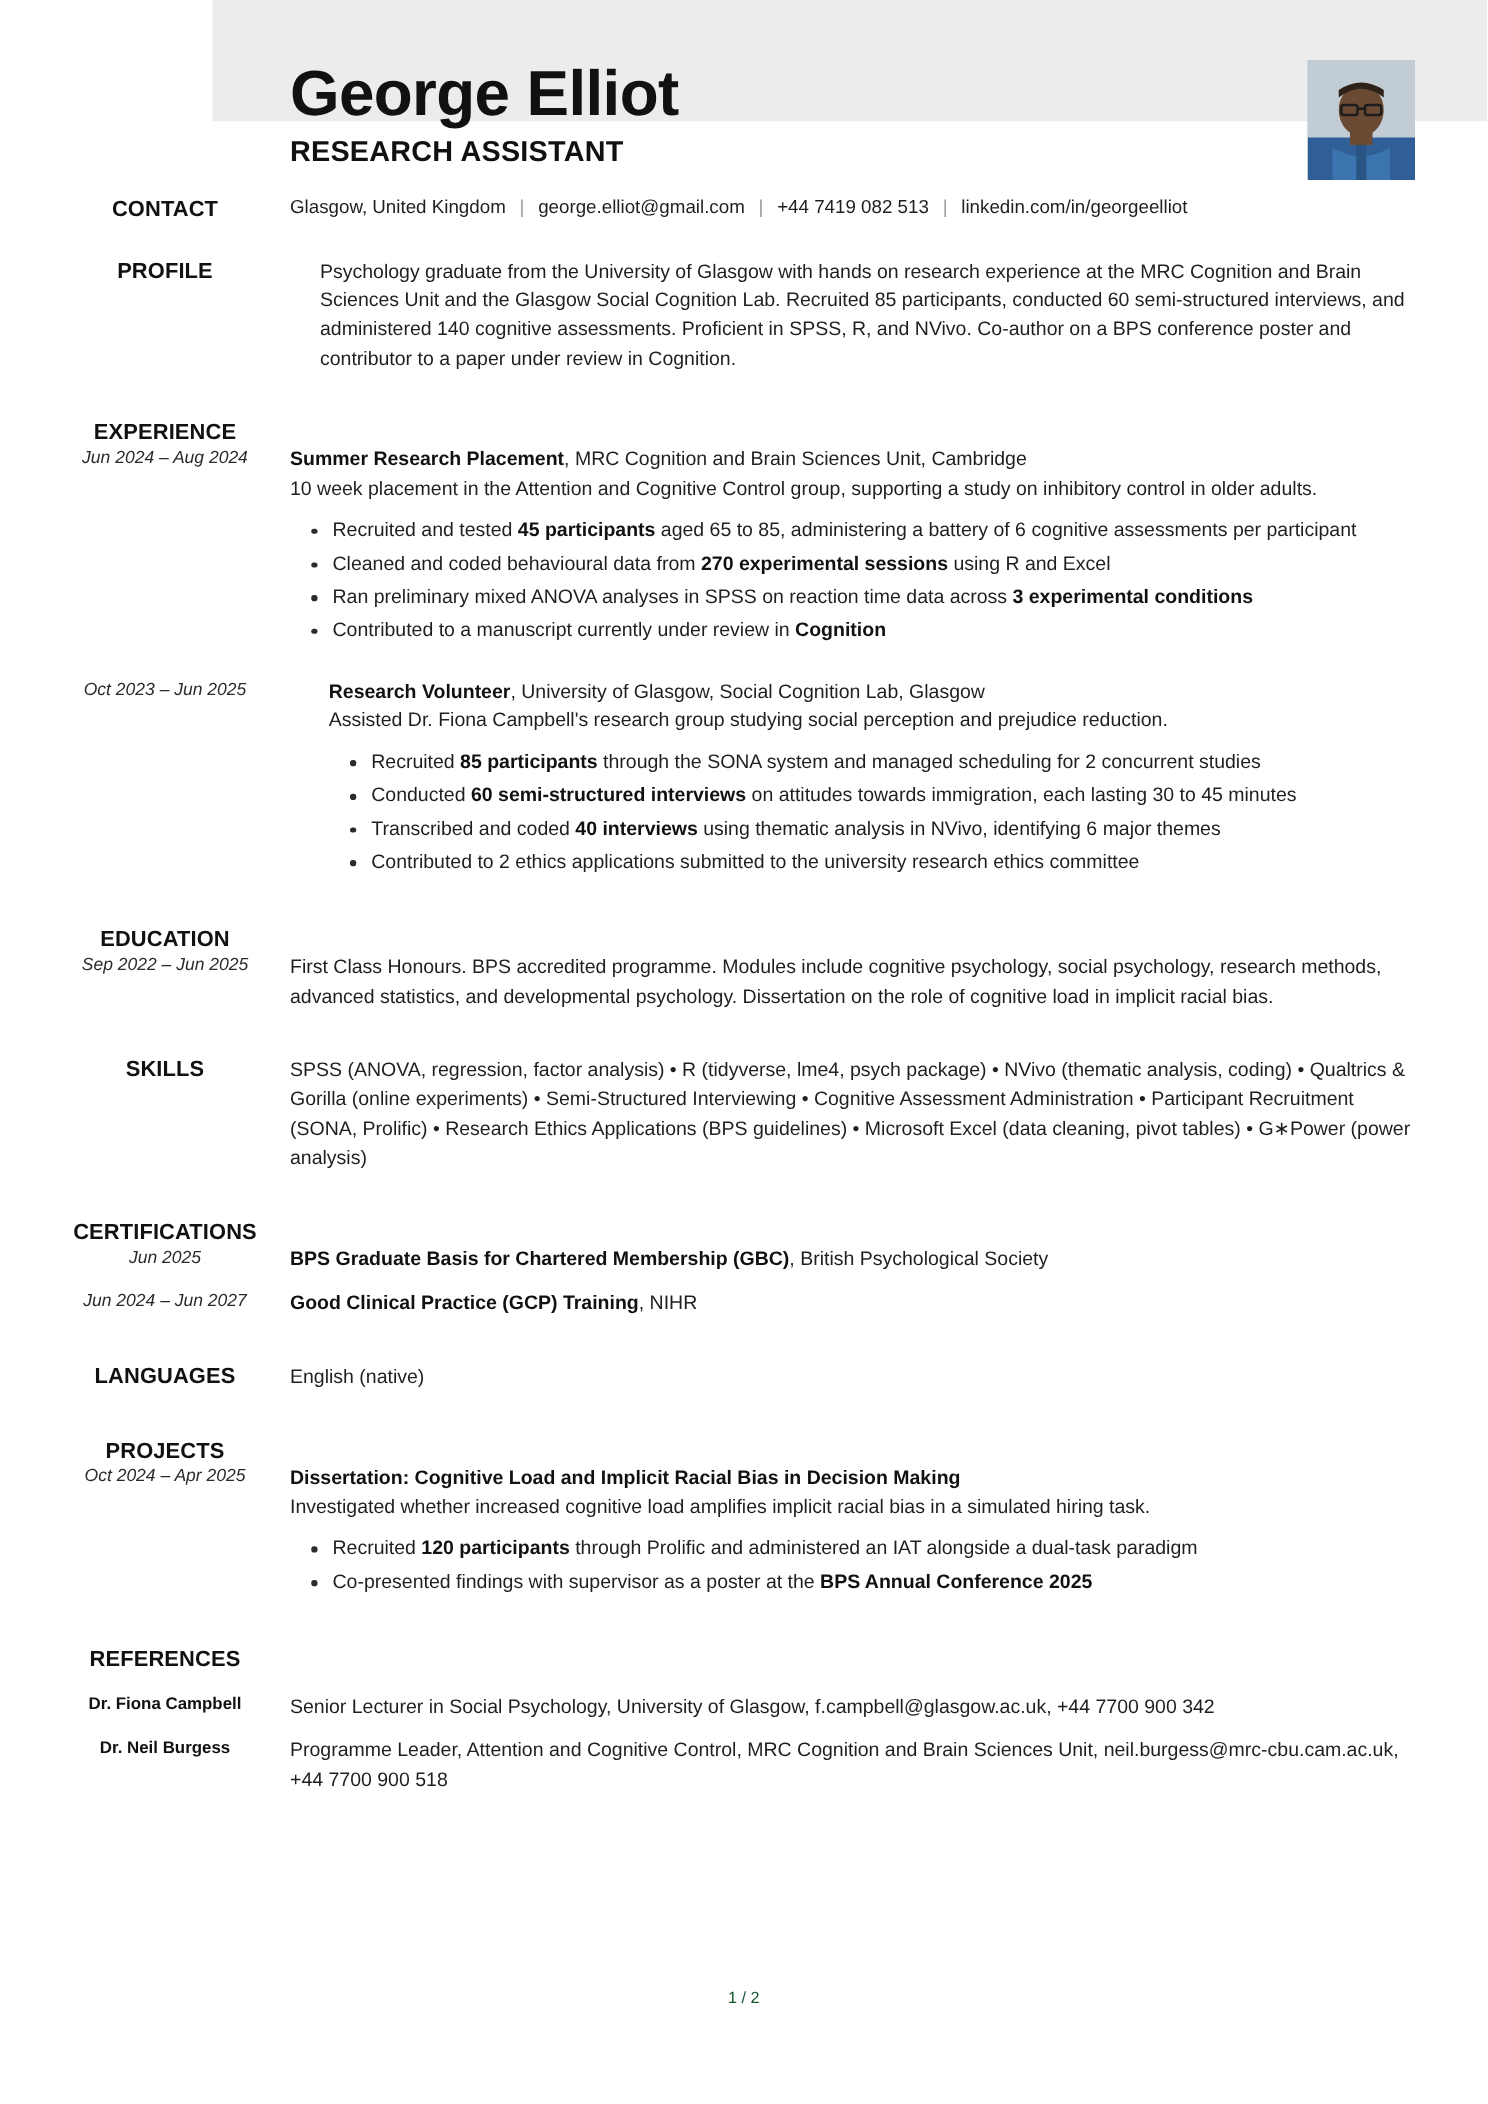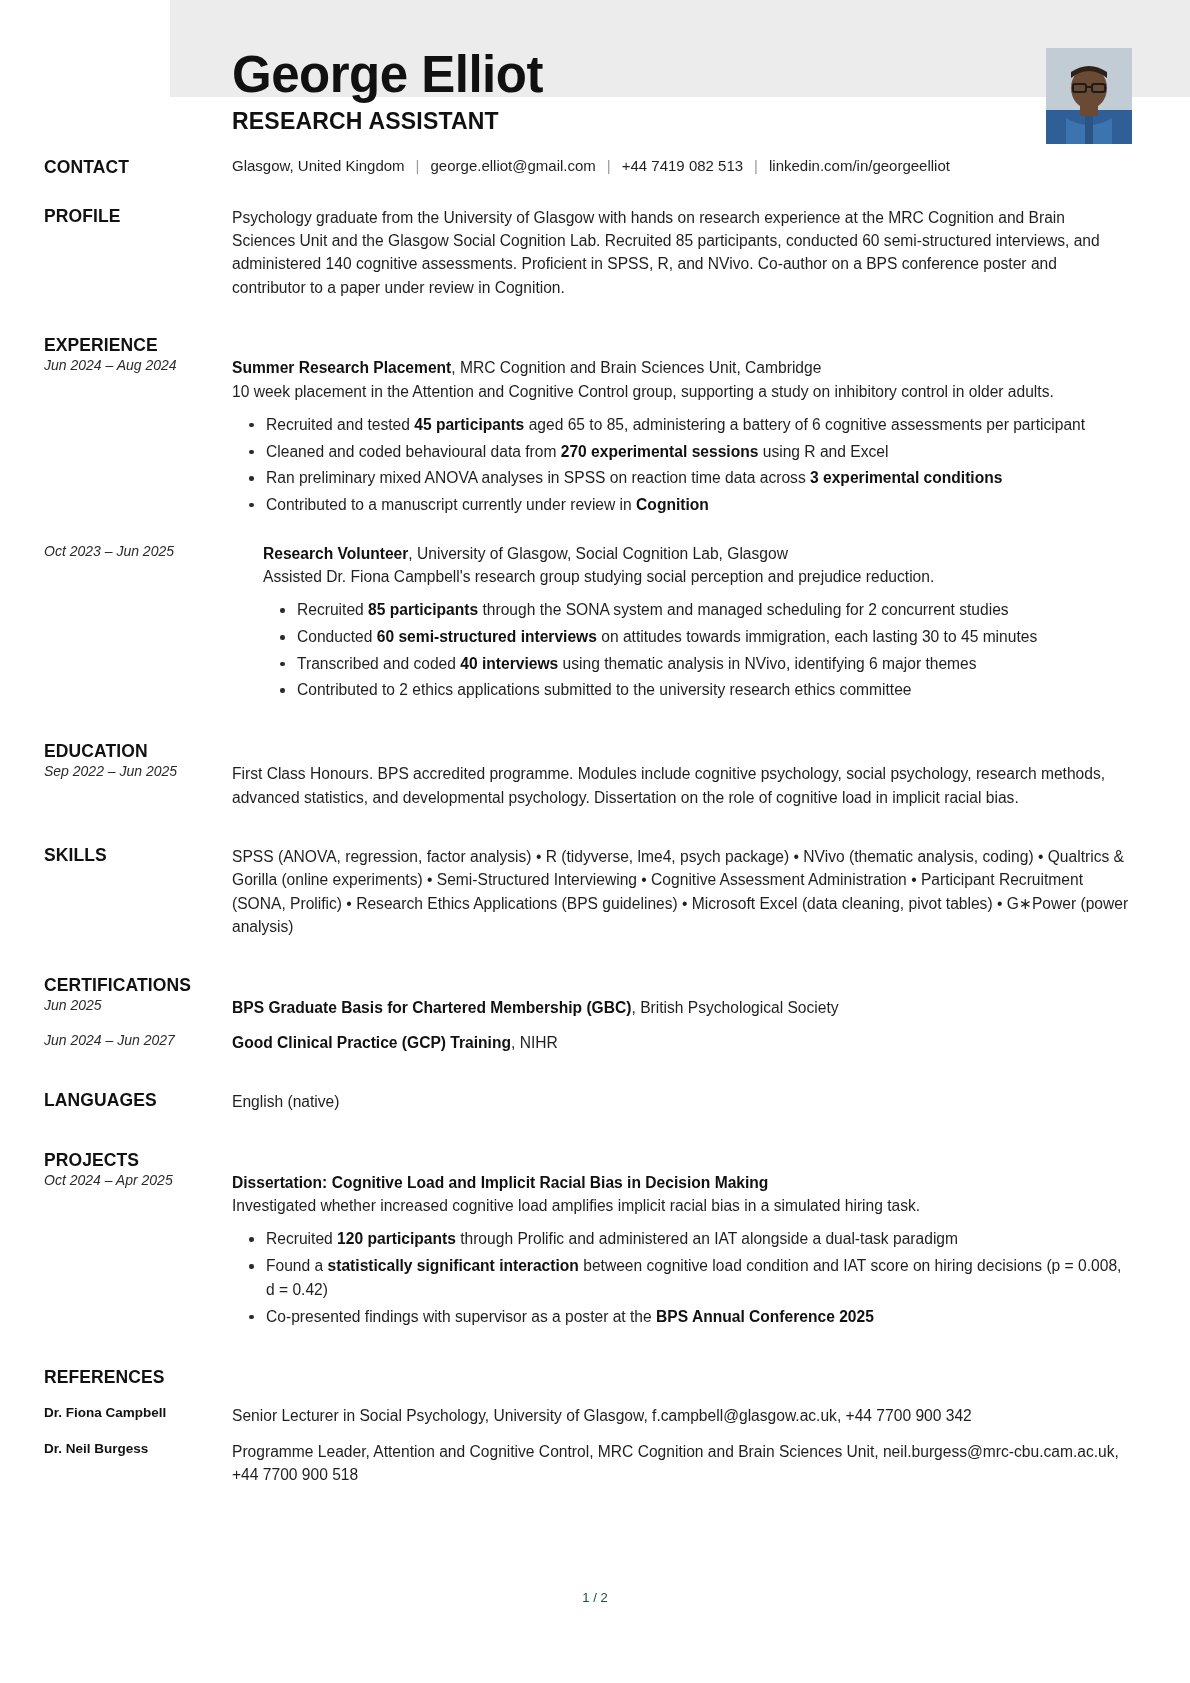--- a/index.html
+++ b/index.html
@@ -66,20 +66,21 @@
 
   
   .row {
     display: flex;
     align-items: flex-start;
   }
   .col-label {
     width: 188px;
     flex: 0 0 188px;
     padding-right: 12px;
+    text-align: center;
   }
   .col-body {
     flex: 1 1 auto;
     min-width: 0;
   }
   .section-head {
     font-size: 17.5px;
     font-weight: bold;
     letter-spacing: 0.1px;
     color: #111111;
@@ -151,21 +152,21 @@
     left: 0;
     right: 0;
     bottom: 78px;
     text-align: center;
     font-size: 13px;
     color: #14532d;
   }
 
   
   .mt-contact { margin-top: 22px; }
-  .mt-profile { margin-top: 28px; }
+  .mt-profile { margin-top: 28px; gap: 24px; }
   .mt-section { margin-top: 36px; }
   .mt-entry   { margin-top: 22px; gap: 31px; }
   .mt-head    { }
 </style>
 </head>
 <body>
 
 <div class="page">
 
   <div class="header-band"></div>
@@ -338,21 +339,20 @@
         <div class="col-label">
           <div class="small-label">Oct 2024 – Apr 2025</div>
         </div>
         <div class="col-body">
           <div class="entry-title">
             <b>Dissertation: Cognitive Load and Implicit Racial Bias in Decision Making</b>
           </div>
           <div class="body-text">Investigated whether increased cognitive load amplifies implicit racial bias in a simulated hiring task.</div>
           <ul class="bullets">
             <li><span>Recruited </span><b>120 participants</b><span> through Prolific and administered an IAT alongside a dual-task paradigm</span></li>
-            <li><span>Found a </span><b>statistically significant interaction</b><span> between cognitive load condition and IAT score on hiring decisions (p = 0.008, d = 0.42)</span></li>
             <li><span>Co-presented findings with supervisor as a poster at the </span><b>BPS Annual Conference 2025</b><span></span></li>
           </ul>
         </div>
       </div>
     </div>
 
     <div class="mt-section">
       <div class="row">
         <div class="col-label">
           <div class="section-head">REFERENCES</div>

